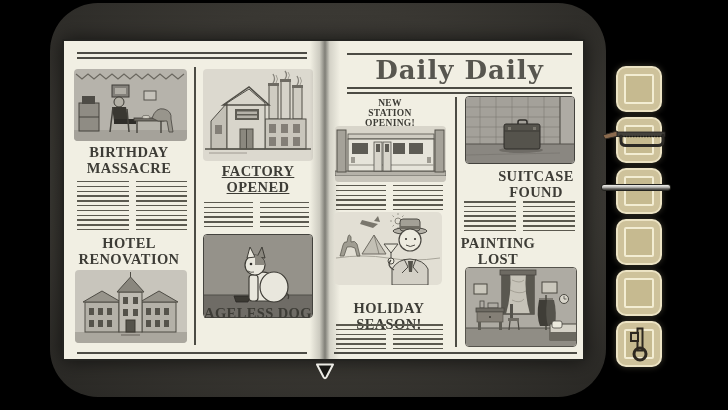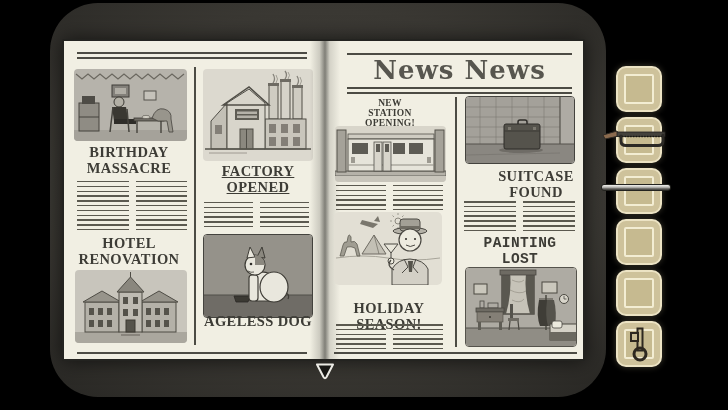--- a/index.html
+++ b/index.html
@@ -172,30 +172,30 @@
           <rect x="45" y="40" width="9" height="26" rx="3" fill="#e9e7dd" stroke="#3e3c36" stroke-width="1.2"></rect>
           <circle cx="51" cy="30" r="10" fill="#e9e7dd" stroke="#3e3c36" stroke-width="1.2"></circle>
           <polygon points="43,23 46,12 51,22" fill="#e9e7dd" stroke="#3e3c36"></polygon>
           <polygon points="53,22 58,12 61,23" fill="#8b887f" stroke="#3e3c36"></polygon>
           <path d="M51 20 A10 10 0 0 1 61 30 L51 30 Z" fill="#8b887f"></path>
           <circle cx="47" cy="29" r="1.3" fill="#2e2c28"></circle>
           <path d="M44 36 q3 2 6 1" stroke="#3e3c36" fill="none" stroke-width="0.8"></path>
           <path d="M82 58 q4 2 2 6" stroke="#3e3c36" fill="none" stroke-width="1.2"></path>
         </svg>
       </div>
-      <div class="headline" style="left:136px; top:272px; width:116px;">AGELESS DOG</div>
+      <div class="headline" style="left:136px; top:264px; width:116px;">AGELESS DOG</div>
 
       <div class="rule" style="left:13px; top:311px; width:230px;"></div>
     </div>
 
     <div class="fold"></div>
 
     <div>
       <div class="rule" style="left:283px; top:12px; width:225px;"></div>
-      <div class="masthead" style="left:283px; top:14px; width:225px;">News News</div>
+      <div class="masthead" style="left:283px; top:14px; width:225px;">Daily Daily</div>
       <div class="rule2" style="left:283px; top:46px; width:225px;"></div>
       <div class="vrule" style="left:391px; top:56px; height:250px;"></div>
 
       <div class="headline small" style="left:270px; top:57px; width:112px;">NEW
 STATION
 OPENING!</div>
       <div class="art" style="left:271px; top:85px; width:111px; height:56px;">
         <svg viewBox="0 0 111 56" width="111" height="56">
           <rect width="111" height="56" fill="#d8d5ca"></rect>
           <rect x="0" y="45" width="111" height="5" fill="#b5b2a9" stroke="#54524b" stroke-width="0.8"></rect>
@@ -276,21 +276,21 @@
           <rect x="38" y="27" width="36" height="25" rx="2" fill="#55534c" stroke="#2e2c28"></rect>
           <line x1="38" y1="34" x2="74" y2="34" stroke="#3c3a35"></line>
           <rect x="42" y="30" width="3" height="3" fill="#7b786f"></rect>
           <rect x="67" y="30" width="3" height="3" fill="#7b786f"></rect>
         </svg>
       </div>
       <div class="headline" style="left:414px; top:127px; width:116px;">SUITCASE
 FOUND</div>
       <div class="tl" style="left:400px; top:160px; width:52px; height:33px;"></div>
       <div class="tl" style="left:459px; top:160px; width:52px; height:33px;"></div>
-      <div class="headline" style="left:398px; top:194px; width:116px;font-family:Liberation Mono, monospace;">PAINTING
+      <div class="headline" style="left:376px; top:194px; width:116px;">PAINTING
 LOST</div>
 
       <div class="art" style="left:401px; top:226px; width:112px; height:80px; border:1px solid #55534c;">
         <svg viewBox="0 0 112 80" width="112" height="80">
           <rect width="112" height="80" fill="#aeaba3"></rect>
           <rect y="60" width="112" height="20" fill="#908d85"></rect>
           <line x1="0" y1="60" x2="112" y2="60" stroke="#55534c"></line>
           <rect x="36" y="4" width="32" height="42" fill="#c6c3b8" stroke="#4a4841" stroke-width="1.4"></rect>
           <path d="M46 12 q8 4 12 0 M44 22 q10 5 16 1 M46 32 q8 4 12 -1" stroke="#9a978c" fill="none" stroke-width="0.8"></path>
           <path d="M36 4 L44 4 Q46 25 40 46 L36 46 Z" fill="#5a5850"></path>

